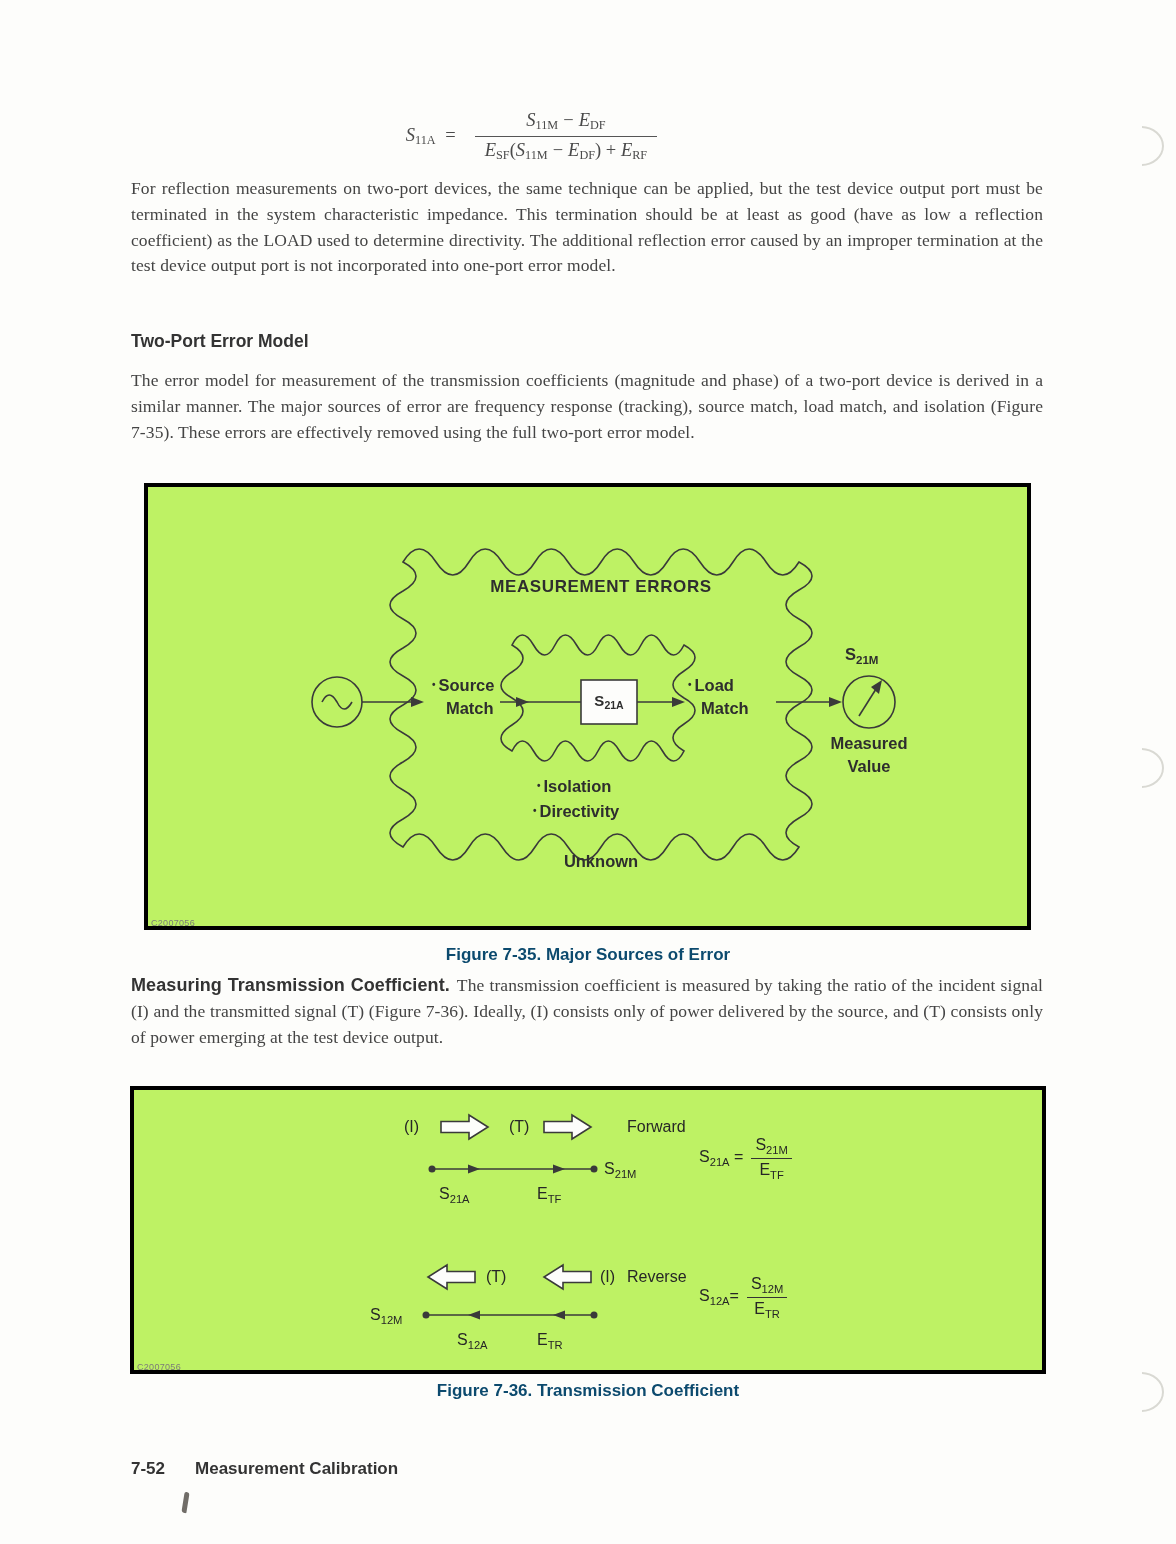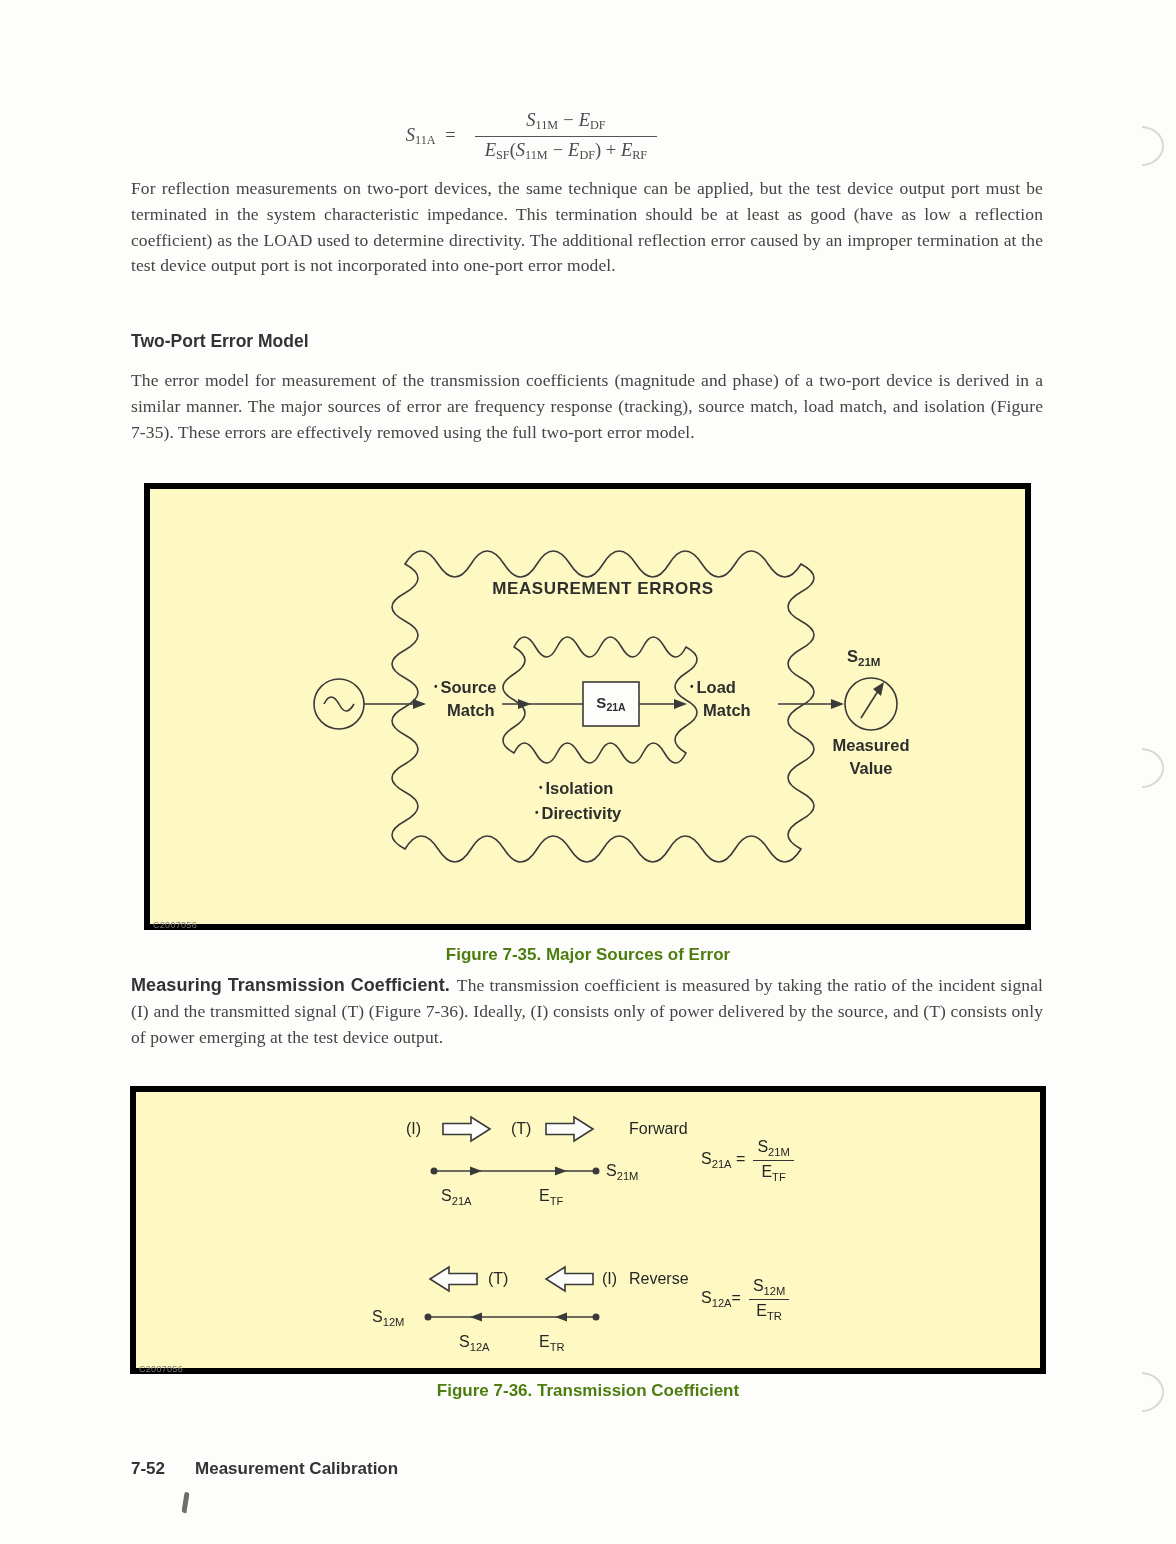--- a/index.html
+++ b/index.html
@@ -26,39 +26,39 @@
     font-weight:bold; font-size:17.5px; color:#333;
   }
   .lead-bold {
     font-family:"Liberation Sans", sans-serif;
     font-weight:bold; font-size:18px; color:#333;
     margin-right:7px;
   }
   .caption {
     position:absolute; left:0; width:1176px; text-align:center;
     font-family:"Liberation Sans", sans-serif;
-    font-weight:bold; font-size:17px; color:#4d7c0f;
+    font-weight:bold; font-size:17px; color:#0c4a6e;
   }
 
   
   .top-eq {
     position:absolute; top:110px; left:0; width:1063px;
     display:flex; justify-content:center; align-items:center; gap:14px;
     font-size:18.5px; color:#4a4a4a;
   }
   .top-eq .mi { font-style:italic; }
   .top-eq sub { font-size:0.66em; vertical-align:-0.28em; }
   .top-eq .op { margin:0 5px; }
   .frac { display:inline-flex; flex-direction:column; text-align:center; }
   .frac .num { display:block; padding:0 10px 3px; }
   .frac .den { display:block; border-top:1.6px solid #555; padding:3px 10px 0; }
 
   
   .fig-box {
-    position:absolute; border:6px solid #000000; background:#fef9c3;
+    position:absolute; border:4px solid #000000; background:#bef264;
   }
   .fig35 { left:144px; top:483px; width:887px; height:447px; }
   .fig36 { left:130px; top:1086px; width:916px; height:288px; }
   .fig-box svg { position:absolute; left:0; top:0; }
 
   .f35-label {
     position:absolute; font-family:"Liberation Sans", sans-serif;
     font-weight:bold; font-size:16.5px; color:#2e2e2e; white-space:nowrap;
   }
   .f35-title { letter-spacing:0.6px; font-size:17px; }
@@ -176,21 +176,21 @@
     <g>
       <circle class="stroke" cx="721" cy="215" r="26"></circle>
       <line class="stroke" x1="711" y1="229" x2="728" y2="202"></line>
       <polygon class="fillshape" points="734,193 723,200 731,207"></polygon>
     </g>
   </svg>
 
   <div class="f35-label f35-title" style="left:253px;top:90px;width:400px;text-align:center;">MEASUREMENT ERRORS</div>
 
 
-  <div class="f35-label" style="left:284px;top:186px;line-height:23px;">
+  <div class="f35-label" style="left:284px;top:186px;line-height:23px;text-align:center;">
     <div><span class="bullet">•</span><span>Source</span></div>
     <div style="padding-left:13px;">Match</div>
   </div>
 
   <div class="f35-label" style="left:540px;top:186px;line-height:23px;">
     <div><span class="bullet">•</span><span>Load</span></div>
     <div style="padding-left:13px;">Match</div>
   </div>
 
   <div class="f35-label" style="left:433px;top:193px;width:56px;height:44px;display:flex;align-items:center;justify-content:center;font-size:15px;">
@@ -201,20 +201,21 @@
 
   <div class="f35-label" style="left:671px;top:245px;width:100px;text-align:center;line-height:23px;">
     <div>Measured</div>
     <div>Value</div>
   </div>
 
   <div class="f35-label" style="left:389px;top:290px;"><span class="bullet">•</span><span>Isolation</span></div>
 
   <div class="f35-label" style="left:385px;top:315px;"><span class="bullet">•</span><span>Directivity</span></div>
 
+  <div class="f35-label" style="left:253px;top:365px;width:400px;text-align:center;">Unknown</div>
 
   <div class="fig-code" style="left:3px;top:431px;">C2007056</div>
 </div>
 
 <div class="caption" style="top:945px;">Figure 7-35. Major Sources of Error</div>
 
 <p class="body-text" style="top:973px;"><b class="lead-bold">Measuring Transmission Coefficient.</b><span>The transmission coefficient is measured by taking the ratio of the incident signal (I) and the transmitted signal (T) (Figure 7-36). Ideally, (I) consists only of power delivered by the source, and (T) consists only of power emerging at the test device output.</span></p>
 
 <div class="fig-box fig36">
   <svg width="916" height="288" viewBox="0 0 916 288">

